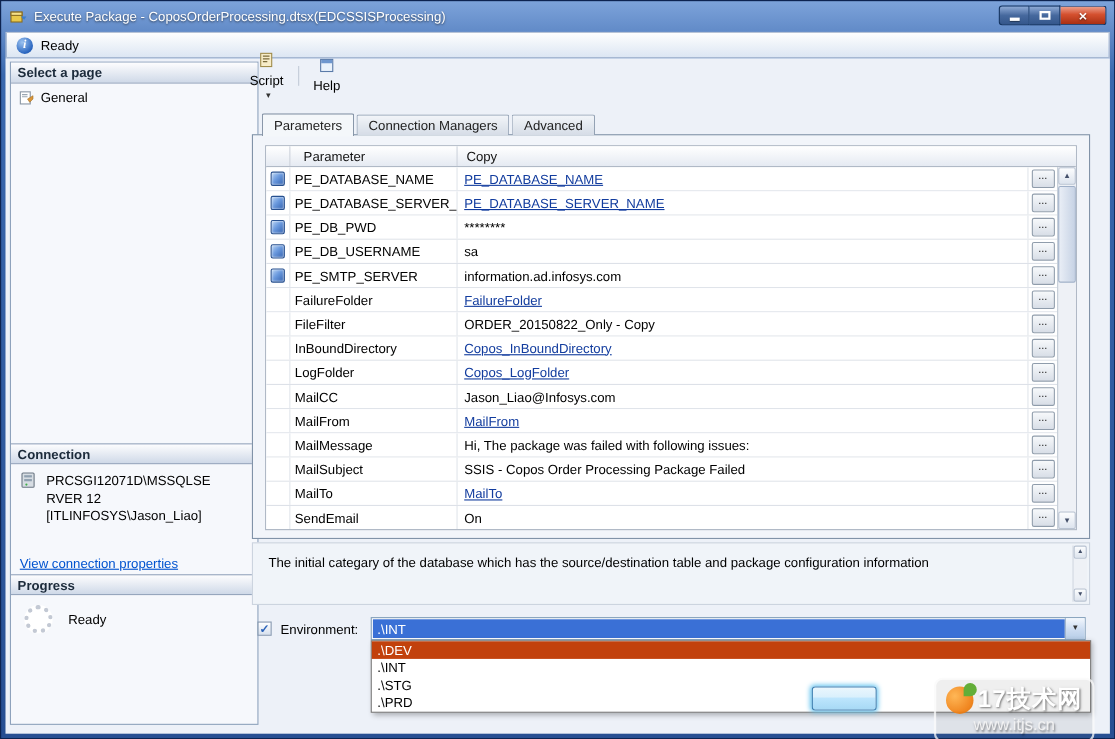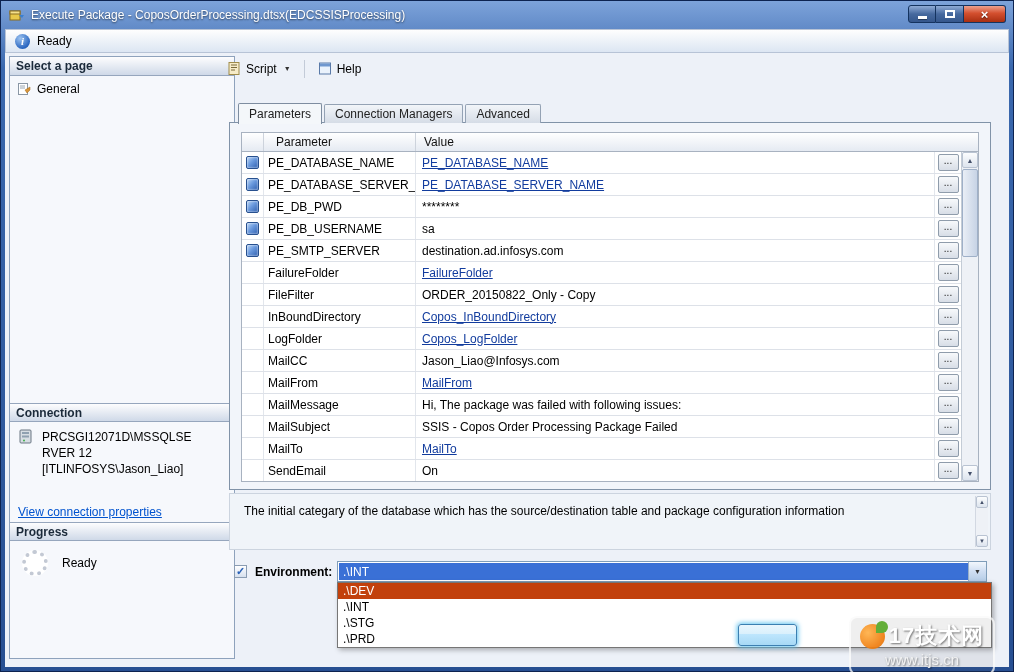--- a/index.html
+++ b/index.html
@@ -27,21 +27,21 @@
   #h-conn{top:346px;border-top:1px solid #96a6bd;}
   #h-prog{top:465px;border-top:1px solid #96a6bd;}
   .page-item{position:absolute;top:25px;left:7px;display:flex;gap:6px;align-items:center;cursor:pointer;}
   .conn-info{position:absolute;top:372px;left:8px;width:186px;display:flex;gap:6px;align-items:flex-start;}
   .conn-text{width:156px;line-height:1.35;overflow-wrap:break-word;}
   .conn-link{position:absolute;top:448px;left:8px;color:#0053cf;text-decoration:underline;cursor:pointer;}
   .progress-item{position:absolute;top:493px;left:12px;display:flex;align-items:center;gap:14px;}
   .spinner{width:26px;height:26px;border-radius:50%;border:4px dotted #c3c9d4;background:#fff;}
   
   .toolbar{position:absolute;left:206px;top:2px;right:2px;height:27px;display:flex;align-items:center;padding:0 9px;}
-  .tool-btn{display:flex;align-items:center;gap:4px;padding:3px 6px;border:1px solid transparent;border-radius:2px;cursor:pointer;}
+  .tool-btn{display:flex;align-items:center;gap:4px;padding:3px 6px;border:1px solid transparent;border-radius:2px;cursor:pointer;flex-direction:column;}
   .dd-arrow{font-size:7px;color:#333;margin-left:3px;}
   .tool-sep{width:1px;height:18px;background:#c3cbd8;margin:0 6px;}
   
   .tabstrip{position:absolute;left:233px;top:49px;height:21px;display:flex;align-items:flex-end;z-index:3;}
   .tab{height:19px;display:flex;align-items:center;padding:0 10px;border:1px solid #94a2b4;border-bottom:none;background:linear-gradient(#f2f5f9,#d5dce6);margin-right:2px;border-radius:2px 2px 0 0;color:#222;cursor:pointer;}
   .tab.active{height:21px;background:#f4f7fa;border-color:#7e8da0;margin-bottom:-1px;}
   
   .panel{position:absolute;left:224px;top:69px;width:762px;height:368px;border:1px solid #8193a8;background:#f2f5fa;}
   .grid{position:absolute;left:11px;top:9px;right:11px;bottom:7px;background:#fff;border:1px solid #a8b2c0;}
   .gheader{display:flex;height:19px;background:linear-gradient(#ffffff,#e5eaf2);border-bottom:1px solid #a8b2c0;}
@@ -64,21 +64,21 @@
   .sarrow.up{top:0;}
   .sarrow.down{bottom:0;}
   .sthumb{position:absolute;top:17px;left:0;right:0;height:88px;background:linear-gradient(90deg,#e9eef6,#c7d3e5);border:1px solid #9fb0c8;border-radius:2px;}
   
   .descbox{position:absolute;left:224px;top:440px;width:762px;height:57px;background:#f0f4f9;border:1px solid #ccd4df;padding:9px 28px 6px 14px;line-height:1.35;}
   .desc-scroll{position:absolute;right:2px;top:2px;bottom:2px;width:13px;background:#eef1f6;border-left:1px solid #d2d8e2;}
   .desc-scroll .sarrow{height:12px;font-size:6px;}
   
   .env-check{position:absolute;left:229px;top:512px;width:13px;height:13px;border:1px solid #8a9cb2;background:linear-gradient(#ffffff,#d6e0ee);display:flex;align-items:center;justify-content:center;cursor:pointer;}
   .env-check.checked::after{content:"\2713";color:#2a62b8;font-size:11px;font-weight:bold;margin-top:-1px;}
-  .env-label{position:absolute;left:250px;top:512px;font-weight:bold;}
+  .env-label{position:absolute;left:250px;top:512px;}
   .combo{position:absolute;left:332px;top:508px;width:650px;height:21px;border:1px solid #7f9db9;background:#fff;display:flex;cursor:pointer;}
   .combo-value{flex:1;background:#3a70d6;color:#fff;display:flex;align-items:center;padding-left:4px;margin:1px 0 1px 1px;white-space:nowrap;overflow:hidden;}
   .combo-btn{width:18px;background:linear-gradient(#f2f7fd,#cfdef2 50%,#b6cde7);border-left:1px solid #9ab0c8;display:flex;align-items:center;justify-content:center;font-size:7px;color:#333;}
   
   .ddl{position:absolute;left:332px;top:529px;width:655px;border:1px solid #767676;background:#fff;z-index:5;box-shadow:2px 2px 5px rgba(0,0,0,.3);}
   .ddl-item{height:16px;display:flex;align-items:center;padding-left:5px;cursor:pointer;white-space:nowrap;}
   .ddl-item.sel{background:#c2410c;color:#fff;}
   
   .ok-btn{position:absolute;left:733px;top:571px;width:59px;height:22px;border:1px solid #3c7fb1;border-radius:3px;background:linear-gradient(#eaf6fd,#d9f0fc 45%,#bee6fd 46%,#a7d9f5);box-shadow:0 0 5px 1px #5fc2ef;z-index:6;cursor:pointer;}
   
@@ -178,21 +178,21 @@
       <div class="tab active">Parameters</div>
       <div class="tab">Connection Managers</div>
       <div class="tab">Advanced</div>
     </div>
 
     <div class="panel">
       <div class="grid">
         <div class="gheader">
           <div class="gh ghicon"></div>
           <div class="gh ghparam">Parameter</div>
-          <div class="gh ghvalue">Value</div>
+          <div class="gh ghvalue">Copy</div>
         </div>
         <div class="rows">
             <div class="trow">
               <div class="c cicon">
                 <span class="p-icon"></span>
               </div>
               <div class="c cparam">PE_DATABASE_NAME</div>
               <div class="c cvalue link">PE_DATABASE_NAME</div>
               <div class="c cdots">
                 <button class="dots">...</button>
@@ -226,21 +226,21 @@
               <div class="c cvalue">sa</div>
               <div class="c cdots">
                 <button class="dots">...</button>
               </div>
             </div>
             <div class="trow">
               <div class="c cicon">
                 <span class="p-icon"></span>
               </div>
               <div class="c cparam">PE_SMTP_SERVER</div>
-              <div class="c cvalue">destination.ad.infosys.com</div>
+              <div class="c cvalue">information.ad.infosys.com</div>
               <div class="c cdots">
                 <button class="dots">...</button>
               </div>
             </div>
             <div class="trow">
               <div class="c cicon"></div>
               <div class="c cparam">FailureFolder</div>
               <div class="c cvalue link">FailureFolder</div>
               <div class="c cdots">
                 <button class="dots">...</button>

